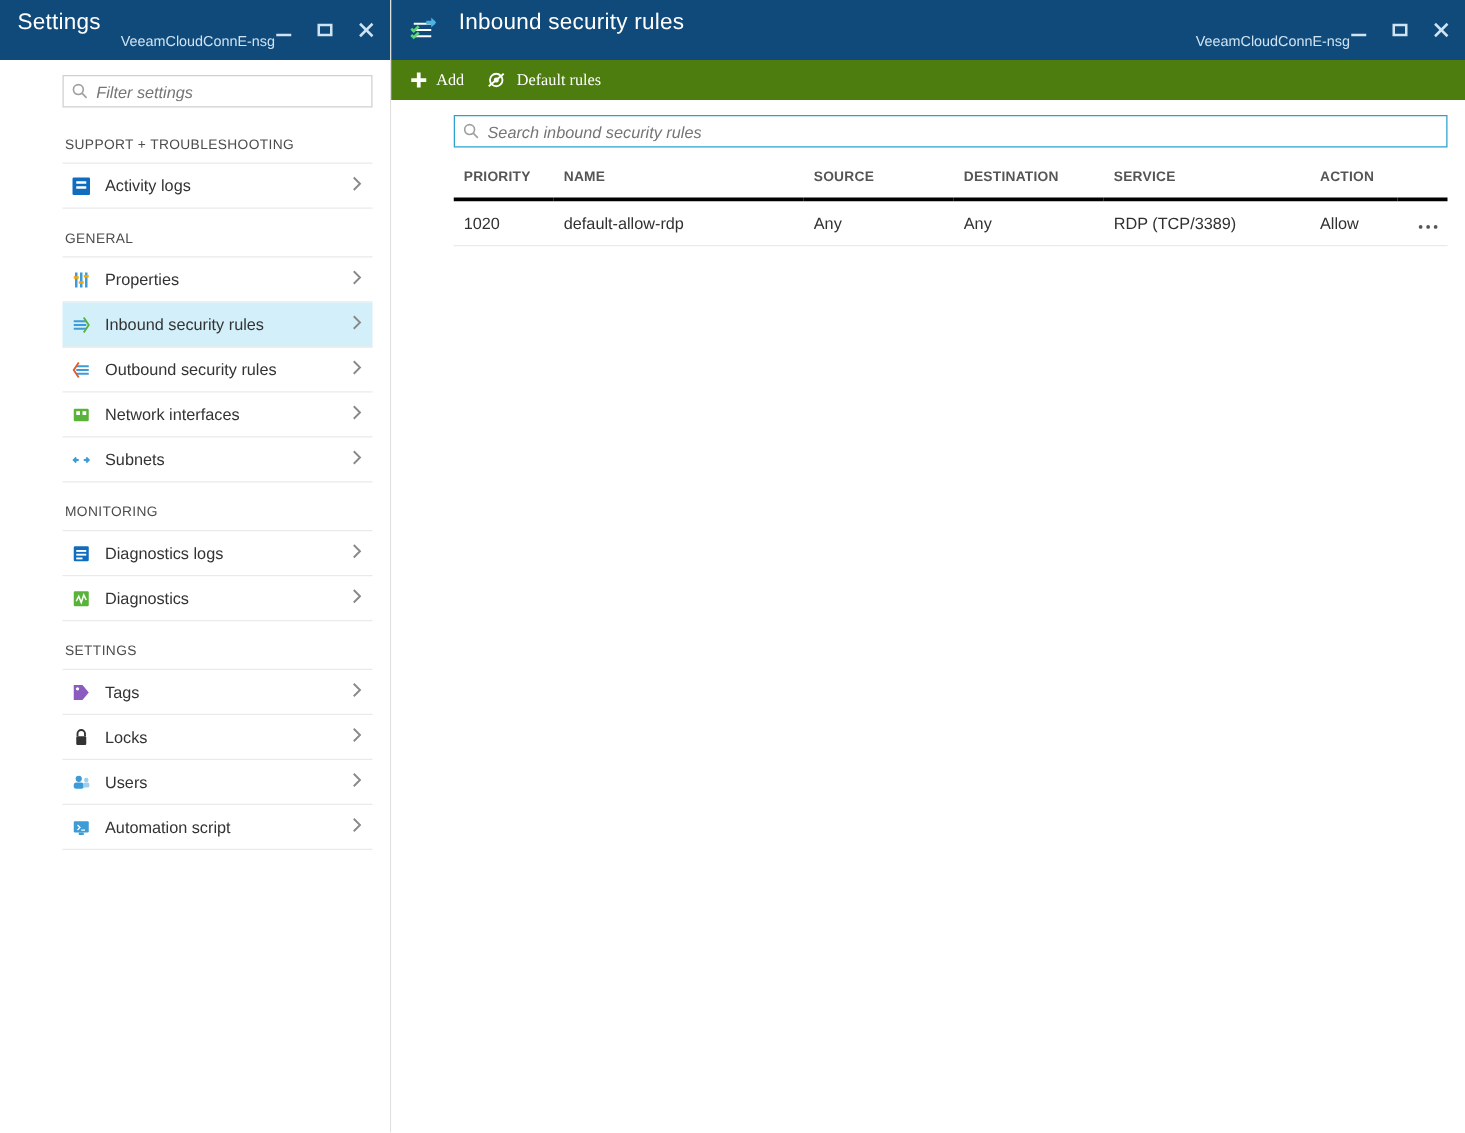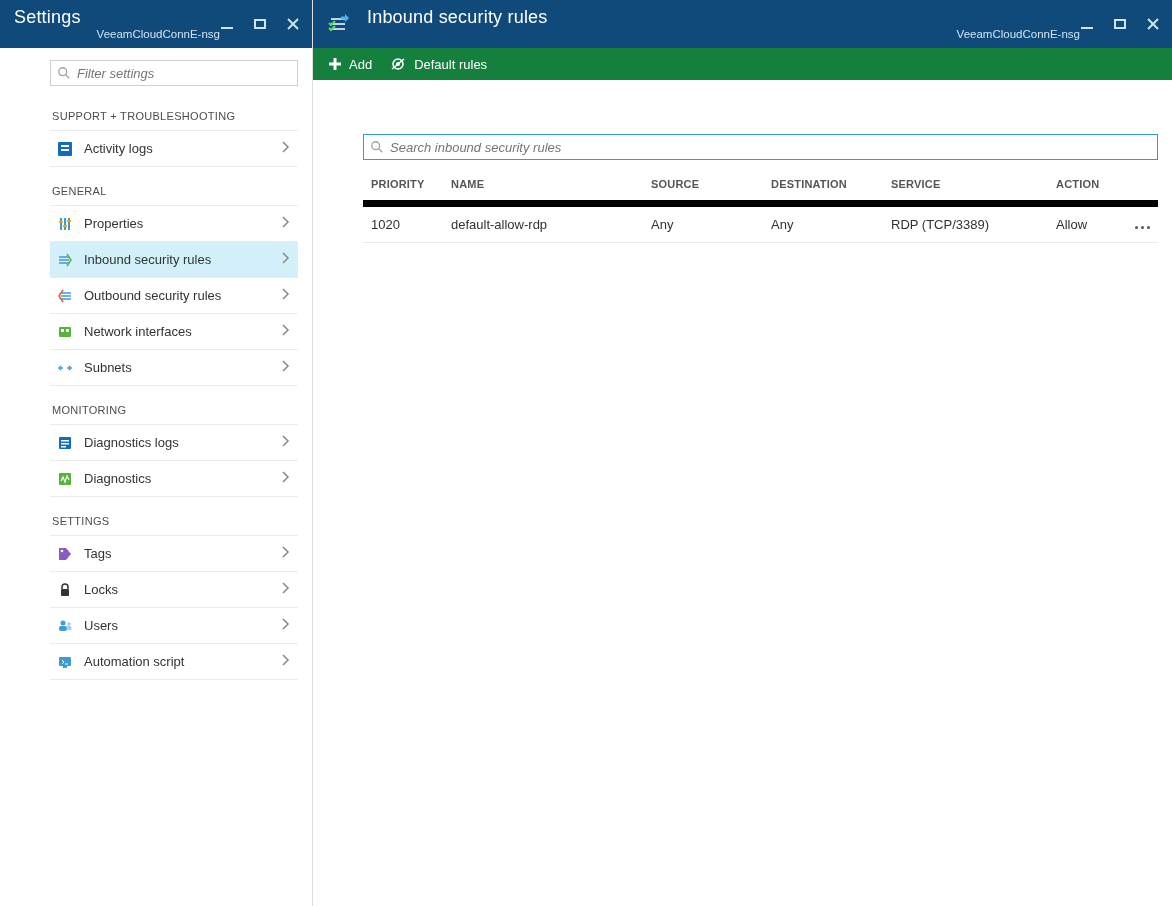--- a/index.html
+++ b/index.html
@@ -54,27 +54,28 @@
     color: #cfe3f2;
     margin-top: 1px;
     text-align: right;
   }
   .win-controls { display: flex; gap: 20px; align-items: center; }
   .win-btn { cursor: pointer; display:flex; align-items:center; justify-content:center; }
   .win-btn svg { display:block; }
 
   
   .command-bar {
-    background: #15803d;
+    background: #4d7c0f;
     color: #ffffff;
     height: 32px;
     display: flex;
     align-items: center;
     padding-left: 14px;
     gap: 18px;
+    font-family: Liberation Serif, serif;
   }
   .command {
     display: flex;
     align-items: center;
     gap: 6px;
     font-size: 13px;
     cursor: pointer;
   }
   .command svg { display:block; }
 
@@ -141,37 +142,37 @@
   .nav-item .nav-label {
     flex: 1;
     font-size: 13px;
     color: #333;
   }
   .nav-item .chev {
     color: #8a8886;
   }
 
   
-  .rules-wrap { padding: 12px 14px 0 14px; margin-top: 42px; }
+  .rules-wrap { padding: 12px 14px 0 14px; }
   .rules-search { margin-bottom: 8px; }
 
   table.rules {
     width: 100%;
     border-collapse: collapse;
     table-layout: fixed;
   }
   table.rules th {
     text-align: left;
     font-size: 11px;
     font-weight: 600;
     color: #555;
     letter-spacing: 0.2px;
     padding: 10px 8px;
     text-transform: uppercase;
-    border-bottom: 7px solid #000000;
+    border-bottom: 3px solid #000000;
   }
   table.rules td {
     font-size: 13px;
     padding: 10px 8px;
     border-bottom: 1px solid #eaeaea;
     color: #323130;
     white-space: nowrap;
   }
   .col-priority { width: 80px; }
   .col-name     { width: 200px; }

